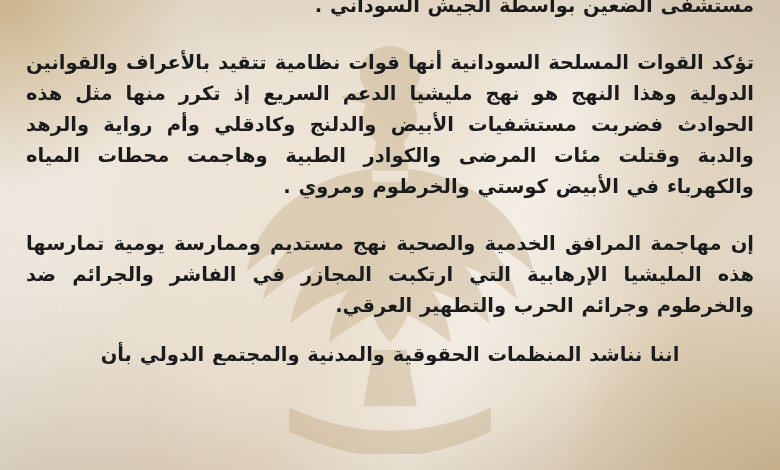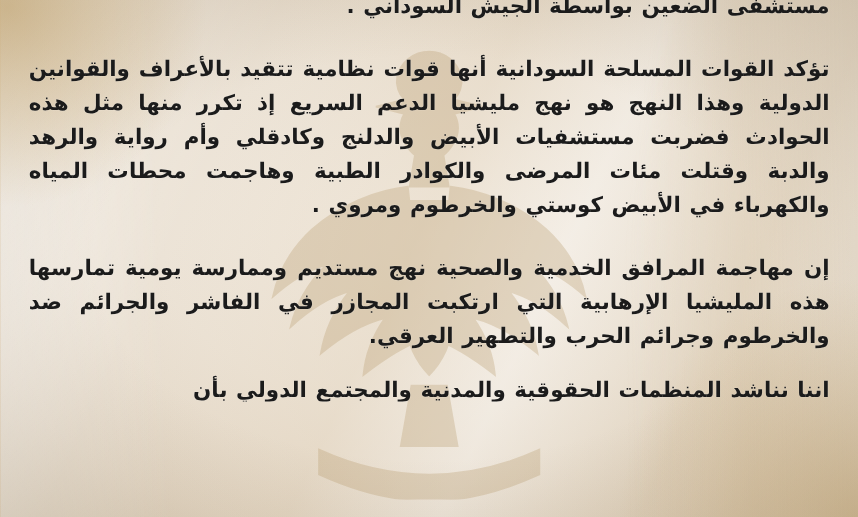--- a/index.html
+++ b/index.html
@@ -10,21 +10,21 @@
     width: 780px;
     height: 470px;
     overflow: hidden;
     font-family: "DejaVu Sans", "Liberation Sans", sans-serif;
   }
 
   .page {
     position: relative;
     width: 780px;
     height: 470px;
-    background: #a16207;
+    background: #c4b5fd;
     overflow: hidden;
   }
 
   
   .bg-base {
     position: absolute;
     inset: 0;
     background:
       radial-gradient(ellipse at 50% 45%, #f3ece2 0%, #ece3d6 45%, #e3d7c6 78%, #d9cbb6 100%);
   }
@@ -93,21 +93,21 @@
     direction: rtl;
     text-align: right;
   }
 
   p.para {
     margin: 0;
     color: #1b1b1b;
     font-weight: 700;
     font-size: 19.5px;
     line-height: 31px;
-    text-align: right;
+    text-align: center;
     text-shadow: 0 0 1px rgba(255,255,255,0.6);
     word-spacing: 1px;
   }
   p.justify {
     text-align: justify;
     text-align-last: right;
   }
   p.clipped-top {
     margin-top: -14px;
   }

